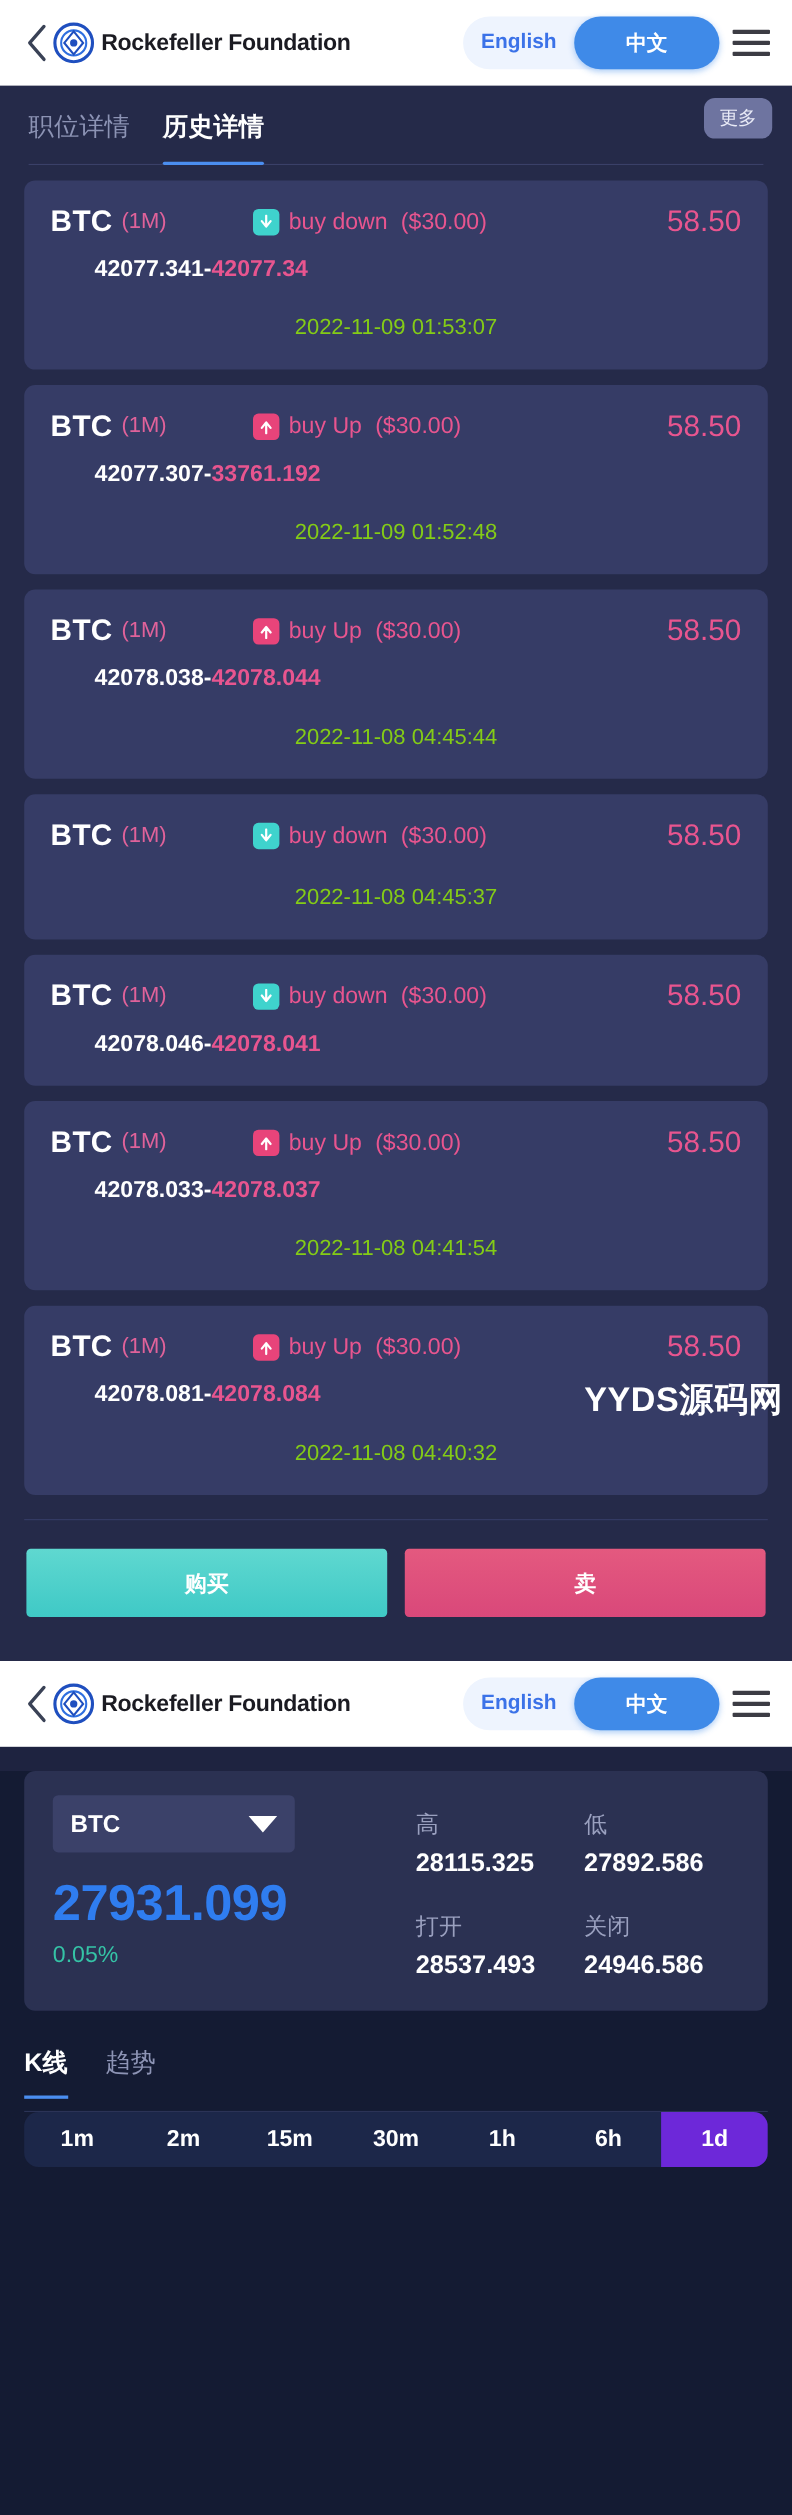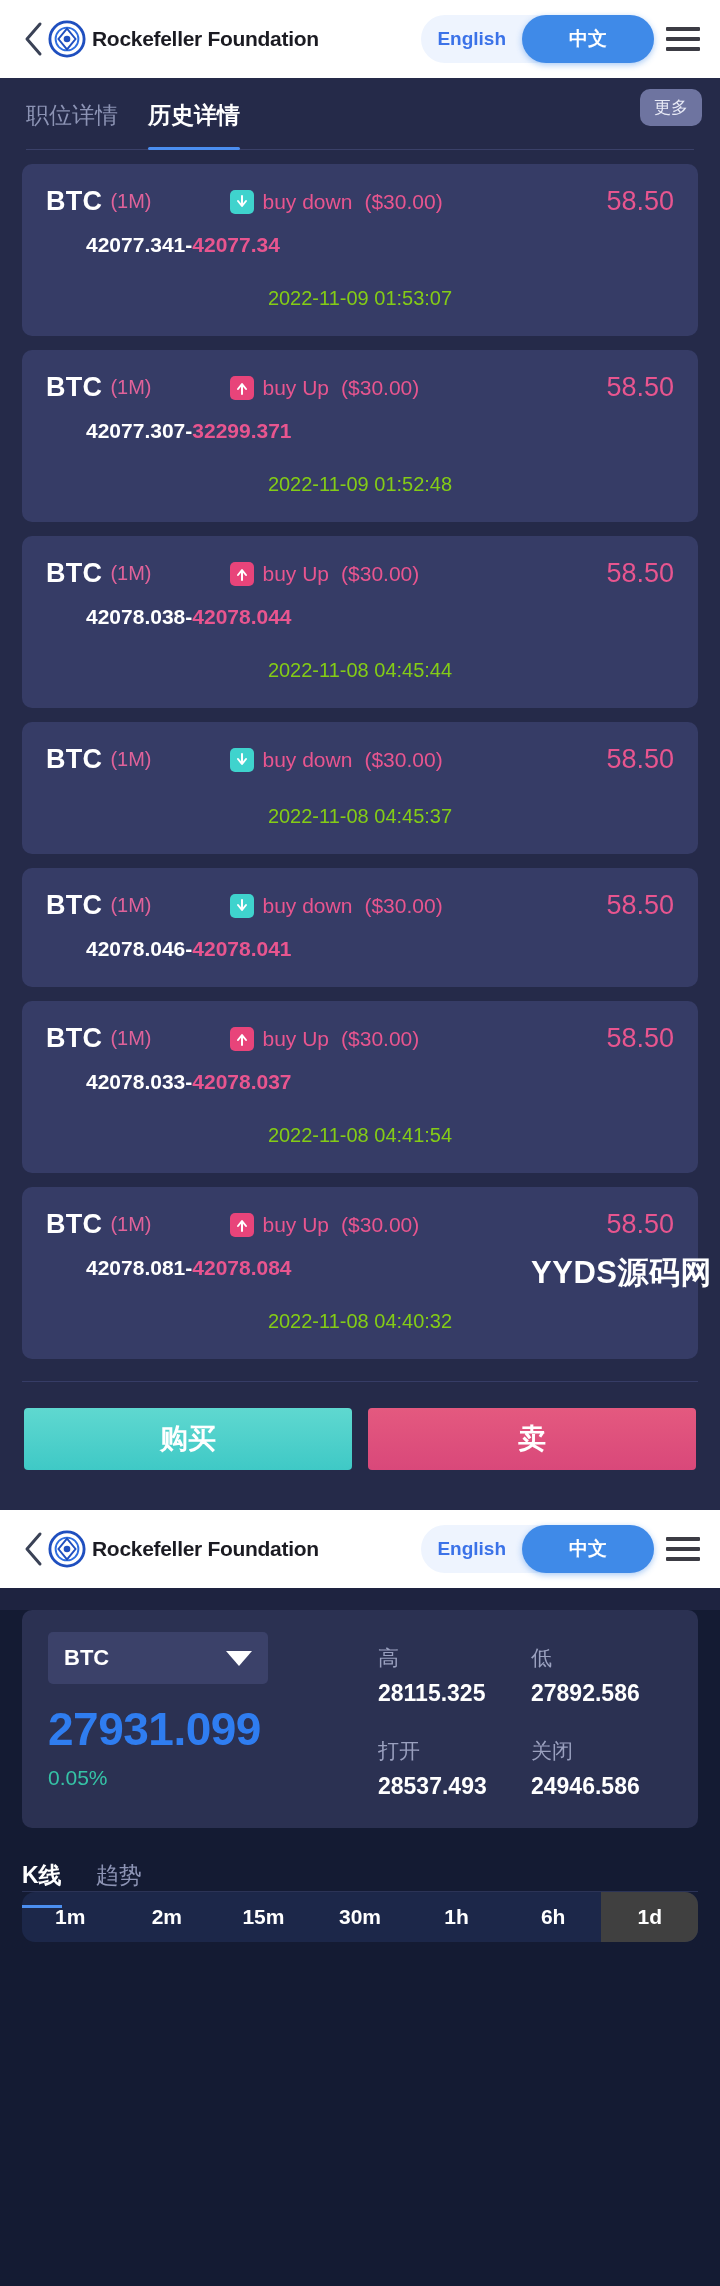--- a/index.html
+++ b/index.html
@@ -224,21 +224,21 @@
   .actions {
     display: flex;
     gap: 16px;
     padding: 26px 24px 34px 24px;
   }
   .btn-buy, .btn-sell {
     flex: 1 1 0;
     height: 62px;
     border: none;
     border-radius: 4px;
-    font-size: 28px;
+    font-size: 20px;
     font-weight: 700;
     color: #ffffff;
     display: flex; align-items: center; justify-content: center;
     font-family: inherit;
   }
   .btn-buy  { background: linear-gradient(180deg,#5fd8d0 0%,#3fc9c6 100%); }
   .btn-sell { background: linear-gradient(180deg,#e4597f 0%,#d9487a 100%); }
 
   
   .screen2 {
@@ -305,21 +305,21 @@
     font-weight: 700;
   }
 
   
   .chart-tabs {
     margin: 32px 22px 0 22px;
     display: flex;
     gap: 34px;
     align-items: flex-end;
     position: relative;
-    padding-bottom: 0;
+    padding-bottom: 28px;
     border-bottom: 1px solid #2b3356;
   }
   .ctab {
     font-size: 23px;
     color: #8d94b5;
     position: relative;
     white-space: nowrap;
   }
   .ctab.active {
     color: #ffffff;
@@ -340,21 +340,21 @@
     overflow: hidden;
   }
   .tf {
     flex: 1 1 0;
     height: 50px;
     display: flex; align-items: center; justify-content: center;
     color: #ffffff;
     font-size: 21px;
     font-weight: 700;
   }
-  .tf.active { background: #404040; }
+  .tf.active { background: #6d28d9; }
   .chart-area { height: 300px; }
 </style>
 </head>
 <body>
 
 <div class="page">
 
   <div class="appbar">
     <div class="back-chevron">
       <span>
@@ -425,21 +425,21 @@
               <svg width="14" height="14" viewBox="0 0 14 14">
                   <path d="M7 13 L7 5 M3 8 L7 3 L11 8" fill="none" stroke="#ffffff" stroke-width="2" stroke-linecap="round" stroke-linejoin="round"></path>
                 </svg>
             </span>
             <span class="tc-dir-label">buy Up</span>
           </span>
           <span class="tc-amount">($30.00)</span>
           <span class="tc-profit">58.50</span>
         </div>
         <div class="tc-row2">
-          <span class="price-open">42077.307</span><span class="price-dash">-</span><span class="price-close">32299.371</span>
+          <span class="price-open">42077.307</span><span class="price-dash">-</span><span class="price-close">33761.192</span>
         </div>
         <div class="tc-row3">2022-11-09 01:52:48</div>
       </div>
 
       <div class="trade-card">
         <div class="tc-row1">
           <span class="tc-sym">BTC</span>
           <span class="tc-period">(1M)</span>
           <span class="tc-dir">
             <span class="dir-icon up">

